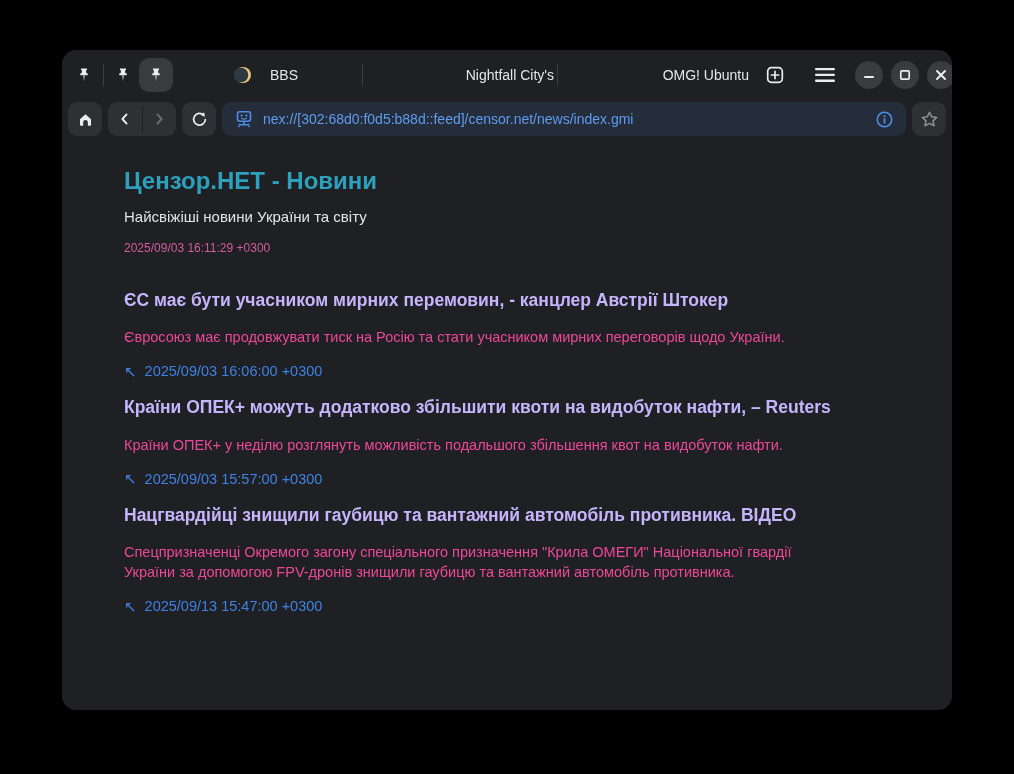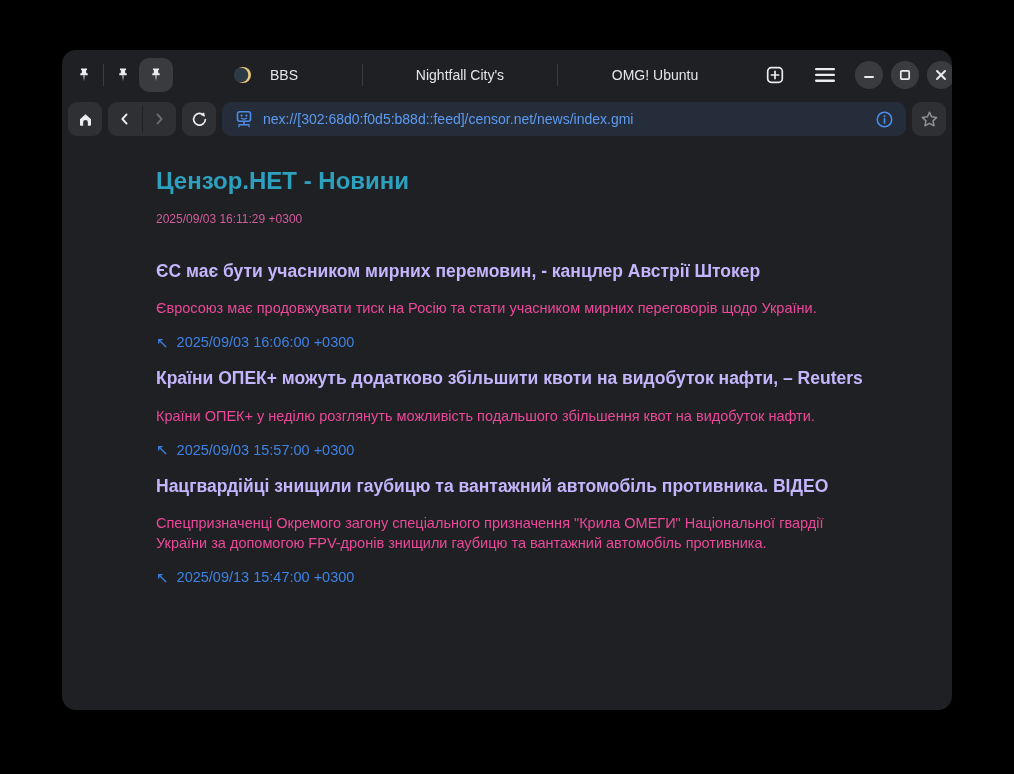--- a/index.html
+++ b/index.html
@@ -9,42 +9,42 @@
             background:#1f2023; border-radius:14px; overflow:hidden; }
 
   
   .tabbar { height:46px; display:flex; align-items:center; padding:4px 8px 0 6px; }
   .pinbtn { width:32px; height:32px; border-radius:10px; display:flex; align-items:center; justify-content:center; flex:none; }
   .pinbtn.active { background:#3a3b3f; width:34px; height:34px; }
   .tab-sep { width:1px; height:22px; background:#3c3d41; flex:none; margin:0 3px; }
   .tab { height:38px; display:flex; align-items:center; justify-content:center; gap:18px;
          color:#e6e6e8; font-size:14px; flex:none; }
   .tab-bbs { width:186px; }
-  .tab-mid { width:188px; }
+  .tab-mid { width:188px;justify-content:flex-end; }
   .sq-btn { width:32px; height:32px; display:flex; align-items:center; justify-content:center; flex:none; }
   .newtab { margin-left:10px; }
   .menu-btn { margin-left:16px; width:36px; }
   .winctl { display:flex; gap:8px; margin-left:12px; }
   .circle-btn { width:28px; height:28px; border-radius:50%; background:#3a3b3e;
                 display:flex; align-items:center; justify-content:center; flex:none; }
 
   
   .navbar { height:46px; display:flex; align-items:center; padding:0 6px; gap:6px; }
   .nav-btn { width:34px; height:34px; border-radius:9px; background:#2f3034;
              display:flex; align-items:center; justify-content:center; flex:none; }
   .nav-pill { width:68px; height:34px; border-radius:9px; background:#2f3034;
               display:flex; align-items:center; flex:none; position:relative; }
   .nav-pill .half { width:34px; height:34px; display:flex; align-items:center; justify-content:center; }
   .pill-div { position:absolute; left:34px; top:4px; width:1px; height:26px; background:#1f2023; }
   .urlbar { flex:1; height:34px; border-radius:9px; background:#262d3a; display:flex;
             align-items:center; padding:16px 12px; gap:9px; min-width:0; }
   .urltext { color:#5d9bf0; font-size:14px; white-space:nowrap; overflow:hidden; flex:1; }
 
   
-  .content { padding:12px 40px 0 94px; }
+  .content { padding:12px 40px 0 62px; }
   .content h1 { font-size:24px; line-height:1.25; font-weight:600; color:#2ca0bc; margin-top:12px; }
   .subtitle { font-size:15px; color:#e2e3e5; margin-top:12px; }
   .stamp { font-size:12px; font-weight:500; color:#d25c9c; margin-top:16px; }
   .article { margin-top:17px; }
   .article.first { margin-top:34px; }
   .article h3 { font-size:17.5px; line-height:1.28; font-weight:600; color:#c4b5fd; max-width:720px; }
   .article p { font-size:14.5px; line-height:1.38; color:#ec4899; margin-top:16px; max-width:676px; }
   .link-row { display:flex; align-items:center; gap:8px; margin-top:16px; font-size:14.5px;
               color:#3e82e4; text-decoration:none; width:max-content; }
   .link-arrow { font-size:15px; line-height:1; }
@@ -212,20 +212,21 @@
       <span>
         <svg width="19" height="19" viewBox="0 0 20 20">
           <path d="M10 2.4 L12.3 7.2 L17.6 7.8 L13.7 11.4 L14.8 16.6 L10 14 L5.2 16.6 L6.3 11.4 L2.4 7.8 L7.7 7.2 Z" fill="none" stroke="#8e8e93" stroke-width="1.6" stroke-linejoin="round"></path>
         </svg>
       </span>
     </div>
   </div>
 
   <div class="content">
     <h1>Цензор.НЕТ - Новини</h1>
+    <div class="subtitle">Найсвіжіші новини України та світу</div>
     <div class="stamp">2025/09/03 16:11:29 +0300</div>
 
     <div class="article first">
       <h3>ЄС має бути учасником мирних перемовин, - канцлер Австрії Штокер</h3>
       <p>Євросоюз має продовжувати тиск на Росію та стати учасником мирних переговорів щодо України.</p>
       <a class="link-row" href="#">
         <span class="link-arrow">↖</span>
         <span>2025/09/03 16:06:00 +0300</span>
       </a>
     </div>

